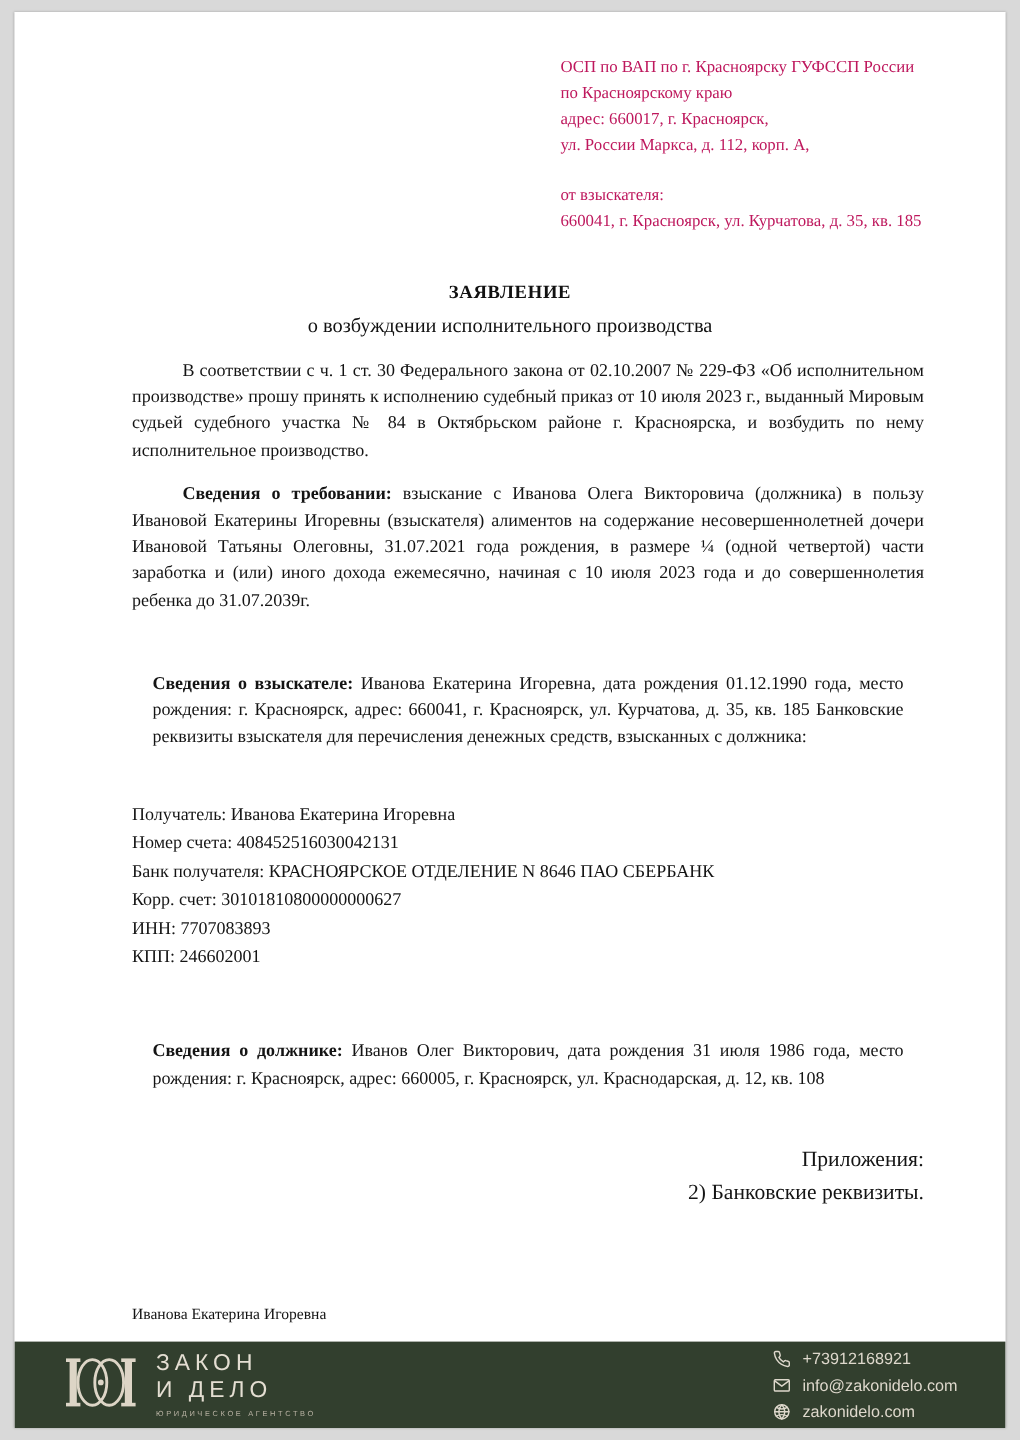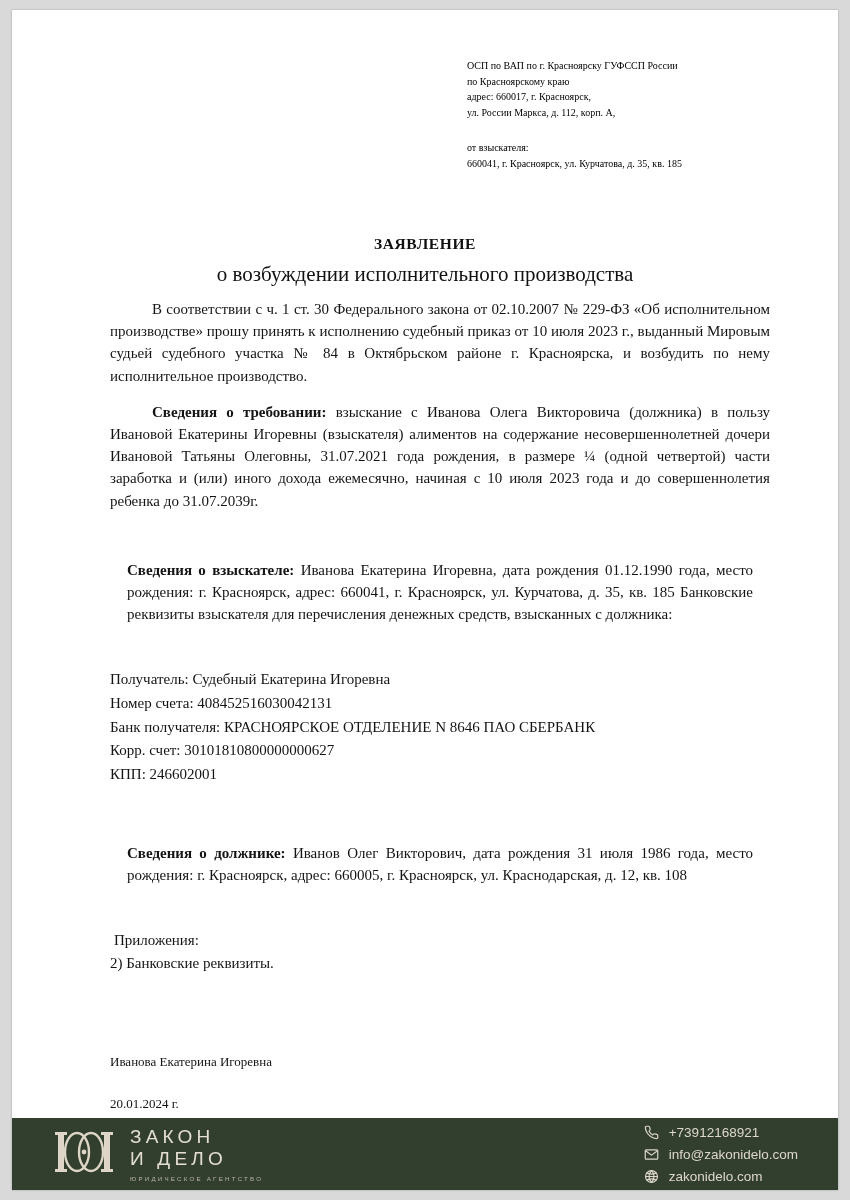--- a/index.html
+++ b/index.html
@@ -29,45 +29,45 @@
     top: 0;
     right: 0;
     height: 1080px;
     padding: 0;
   }
 
   
   .addressee {
     position: absolute;
     left: 455px;
-    top: 48px;
+    top: 36px;
     width: 340px;
-    font-size: 10px;
+    font-size: 14px;
     line-height: 1.55;
-    color: #000000;
+    color: #be185d;
   }
   .addressee .line { white-space: nowrap; }
   .addressee .gap { height: 20px; }
 
   
   .title-block {
     position: absolute;
     left: 0;
     right: 0;
     top: 225px;
     text-align: center;
   }
   .title-main {
     font-size: 15.5px;
     font-weight: bold;
     letter-spacing: 0.6px;
     color: #111;
   }
   .title-sub {
-    font-size: 21px;
+    font-size: 17px;
     color: #111;
     margin-top: 9px;
   }
 
   
   .content {
     position: absolute;
     left: 98px;
     top: 288px;
     width: 660px;
@@ -93,22 +93,23 @@
     line-height: 1.58;
     font-size: 15px;
   }
   .bank-list .row { white-space: nowrap; }
 
   .spacer-sm { height: 16px; }
   .spacer-md { height: 26px; }
   .spacer-lg { height: 38px; }
 
   .attachments {
-    font-size: 15px;
+    font-size: 18px;
     line-height: 1.5;
+    text-align: right;
   }
   .attachments .row { white-space: nowrap; }
   .attachments .head { padding-left: 4px; }
 
   .signature {
     font-size: 13px;
     line-height: 1.5;
   }
   .signature .name { margin-bottom: 22px; }
 
@@ -201,24 +202,25 @@
 
       <p class="para"><span class="lead">Сведения о требовании:</span><span> взыскание с Иванова Олега Викторовича (должника) в пользу Ивановой Екатерины Игоревны (взыскателя) алиментов на содержание несовершеннолетней дочери Ивановой Татьяны Олеговны, 31.07.2021 года рождения, в размере ¼ (одной четвертой) части заработка и (или) иного дохода ежемесячно, начиная с 10 июля 2023 года и до совершеннолетия ребенка до 31.07.2039г.</span></p>
 
       <div class="spacer-sm"></div>
 
       <p class="block"><span class="lead">Сведения о взыскателе:</span><span> Иванова Екатерина Игоревна, дата рождения 01.12.1990 года, место рождения: г. Красноярск, адрес: 660041, г. Красноярск, ул. Курчатова, д. 35, кв. 185 Банковские реквизиты взыскателя для перечисления денежных средств, взысканных с должника:</span></p>
 
       <div class="spacer-md"></div>
 
       <div class="bank-list">
-        <div class="row">Получатель: Судебный Екатерина Игоревна</div>
+        <div class="row">Получатель: Иванова Екатерина Игоревна</div>
         <div class="row">Номер счета: 408452516030042131</div>
         <div class="row">Банк получателя: КРАСНОЯРСКОЕ ОТДЕЛЕНИЕ N 8646 ПАО СБЕРБАНК</div>
         <div class="row">Корр. счет: 30101810800000000627</div>
+        <div class="row">ИНН: 7707083893</div>
         <div class="row">КПП: 246602001</div>
       </div>
 
       <div class="spacer-lg"></div>
 
       <p class="block"><span class="lead">Сведения о должнике:</span><span> Иванов Олег Викторович, дата рождения 31 июля 1986 года, место рождения: г. Красноярск, адрес: 660005, г. Красноярск, ул. Краснодарская, д. 12, кв. 108</span></p>
 
       <div class="spacer-md"></div>
 
       <div class="attachments">

